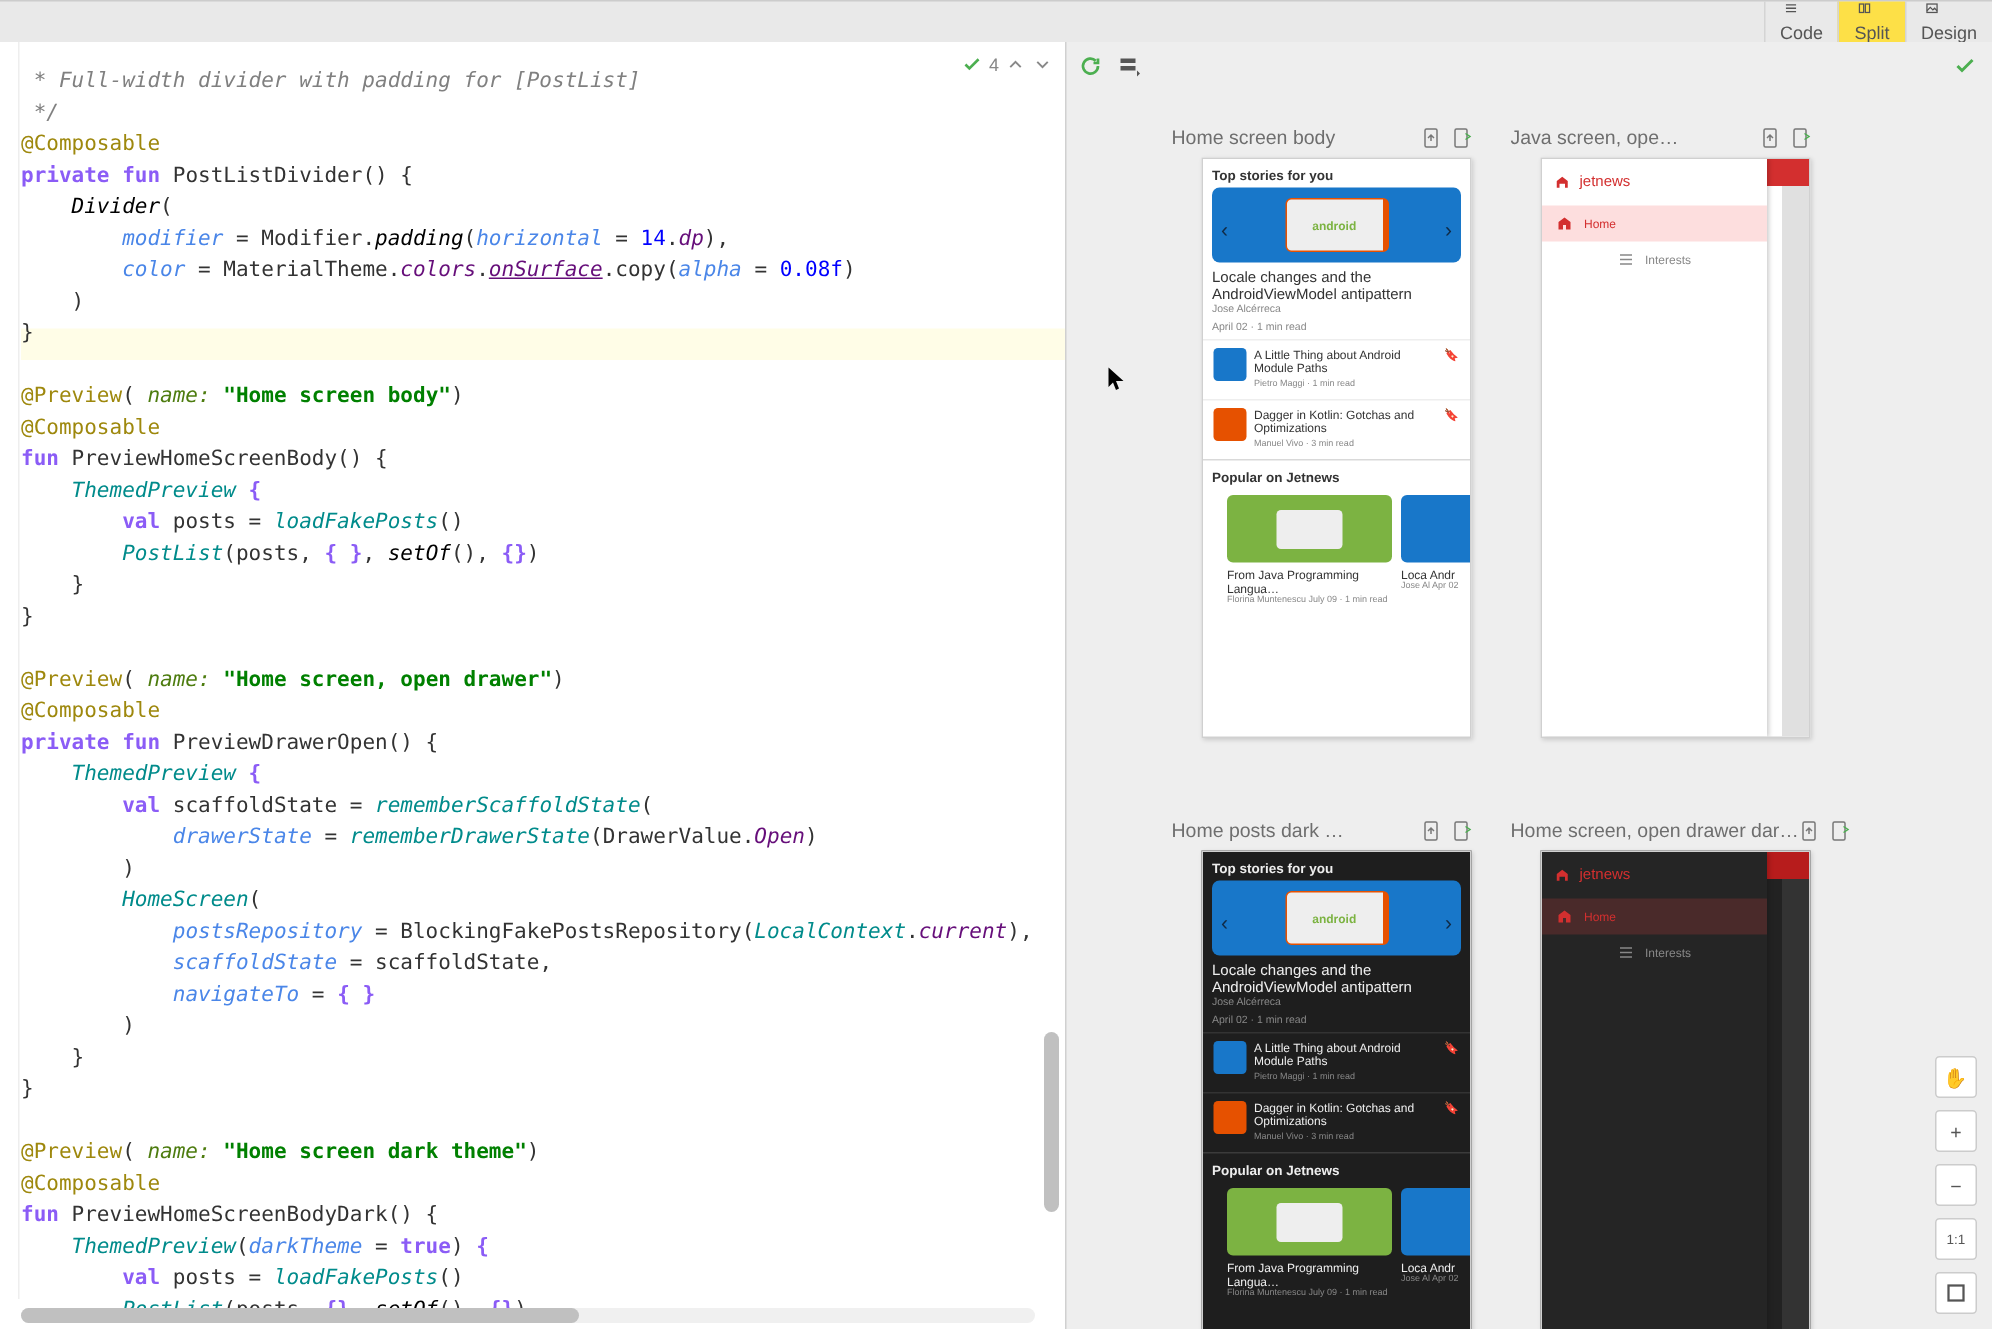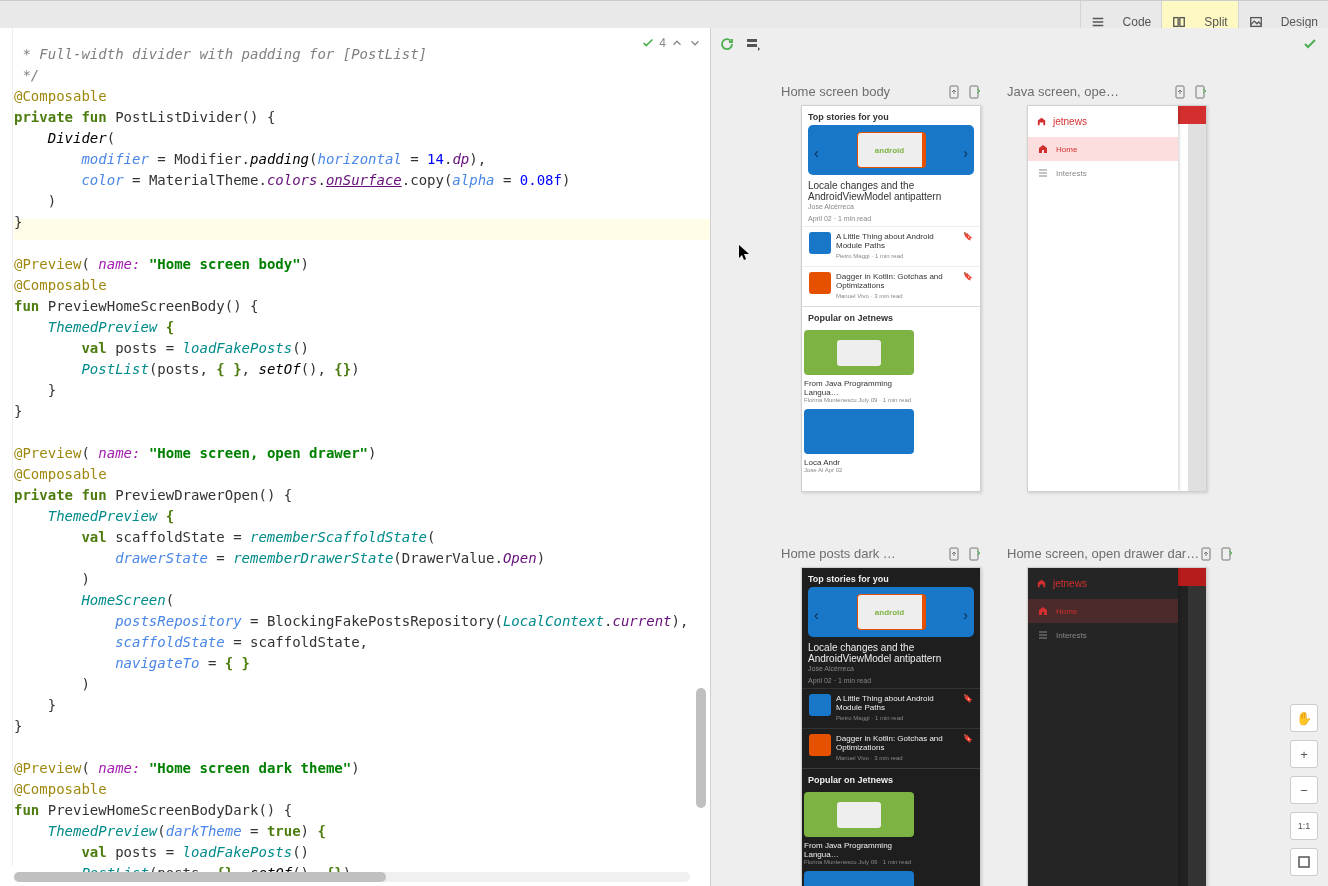--- a/index.html
+++ b/index.html
@@ -1,31 +1,31 @@
 <!DOCTYPE html>
 <html><head>
 <meta charset="utf-8">
 <style>
   html,body{margin:0;padding:0;width:1328px;height:886px;overflow:hidden;font-family:Menlo,Consolas,monospace;font-size:13px;background:#f0f0f0;color:#333;}
   .sans{font-family:-apple-system,Helvetica,Arial,sans-serif;}
   
   .viewbar{position:absolute;top:0;left:0;right:0;height:28px;background:#e9e9e9;border-top:1px solid #ccc;border-bottom:1px solid #d4d4d4;display:flex;justify-content:flex-end;align-items:center;gap:0;}
-  .viewbar .vbtn{display:flex;align-items:flex-end;gap:18px;padding:0 10px;height:100%;font-size:12px;color:#555;cursor:pointer;border-left:1px solid #d4d4d4;}
-  .viewbar .vbtn.active{background:#fef9c3;}
+  .viewbar .vbtn{display:flex;align-items:flex-start;gap:5px;padding:0 10px;height:100%;font-size:12px;color:#555;cursor:pointer;border-left:1px solid #d4d4d4;flex-direction:column;}
+  .viewbar .vbtn.active{background:#fde047;}
   .viewbar .vbtn svg{width:14px;height:14px;}
   
   .editor{position:absolute;top:28px;left:0;width:710px;bottom:0;background:#fff;overflow:hidden;}
   .editor-topright{position:absolute;top:8px;right:8px;display:flex;align-items:center;gap:4px;}
   .editor-topright svg{width:14px;height:14px;}
   .gutter{position:absolute;top:0;left:0;width:12px;bottom:20px;background:#fff;border-right:1px solid #eee;}
   .code{position:absolute;top:2px;left:14px;right:0;bottom:20px;white-space:pre;line-height:21px;font-size:14px;}
   .hl-line{position:absolute;left:14px;right:0;height:21px;background:#fffde7;}
-  .kw{color:#4d7c0f;font-weight:bold;}
+  .kw{color:#8b5cf6;font-weight:bold;}
   .ann{color:#9e880d;}
-  .nm{color:#a21caf;font-style:italic;}
+  .nm{color:#4d7c0f;font-style:italic;}
   .str{color:#008000;font-weight:bold;}
   .cal{color:#000;font-style:italic;}
   .fld{color:#660e7a;font-style:italic;}
   .num{color:#0000ff;}
   .com{color:#808080;font-style:italic;}
   .und{text-decoration:underline;}
   .par{color:#4a86e8;font-style:italic;}
   .fn{color:#008b8b;font-style:italic;}
   .hscroll{position:absolute;left:14px;right:20px;bottom:4px;height:10px;background:#f0f0f0;border-radius:5px;}
   .hscroll .thumb{position:absolute;left:0;top:0;height:10px;width:55%;background:#c0c0c0;border-radius:5px;}
@@ -50,36 +50,36 @@
   .hero .arrow.l{left:6px;} .hero .arrow.r{right:6px;}
   .post-t{padding:5px 6px 0;font-size:10px;line-height:11px;font-weight:500;}
   .meta{padding:1px 6px 4px;font-size:7px;color:#888;}
   .row{display:flex;align-items:flex-start;padding:5px 7px;gap:5px;border-top:1px solid #eee;}
   .phone.dark .row{border-top-color:#333;}
   .row .thumb{width:22px;height:22px;background:#1877c9;border-radius:3px;flex-shrink:0;position:relative;}
   .row .thumb.orange{background:#e65100;}
   .row .txt{flex:1;font-size:8px;line-height:9px;}
   .row .txt .m{font-size:6px;color:#888;margin-top:2px;}
   .row .bm{width:10px;text-align:center;color:#888;}
-  .hcards{display:flex;gap:6px;padding:4px 2px;overflow:hidden;flex-direction:column;}
+  .hcards{display:flex;gap:6px;padding:4px 16px;overflow:hidden;}
   .hcard{width:110px;flex-shrink:0;}
   .hcard .img{height:45px;background:#7cb342;border-radius:4px;position:relative;display:flex;align-items:center;justify-content:center;}
   .hcard .img.blue{background:#1877c9;}
   .hcard .img .dev2{width:44px;height:26px;background:#eee;border-radius:3px;}
   .hcard .t{font-size:8px;line-height:9px;margin-top:4px;font-weight:500;}
   .hcard .m{font-size:6px;color:#888;}
   
   .drawer{position:absolute;top:0;left:0;width:150px;height:100%;background:#fff;box-shadow:1px 0 3px rgba(0,0,0,.2);}
   .phone.dark .drawer{background:#252525;}
   .drawer .brand{padding:10px 8px;font-size:10px;color:#d32f2f;display:flex;align-items:center;gap:6px;}
   .drawer .brand svg{width:11px;height:11px;}
   .drawer .item{padding:7px 10px;font-size:8px;color:#d32f2f;display:flex;align-items:center;gap:8px;}
   .drawer .item.sel{background:#fddede;}
   .phone.dark .drawer .item.sel{background:#4a2a2a;}
-  .drawer .item.muted{color:#888;}
+  .drawer .item.muted{color:#888;justify-content:center;}
   .drawer .item svg{width:10px;height:10px;}
   .scrim{position:absolute;top:0;right:0;width:28px;height:100%;}
   .scrim.red{background:#d32f2f;height:18px;}
   .phone.dark .scrim.red{background:#b71c1c;}
   .phone.drawerph{background:#fff;}
   .phone.dark.drawerph{background:#222;}
   .drawerph .dscroll{position:absolute;right:0;top:18px;bottom:0;width:18px;background:#e0e0e0;}
   .phone.dark.drawerph .dscroll{background:#333;}
   
   .zoomctl{position:absolute;right:10px;bottom:10px;display:flex;flex-direction:column;gap:8px;}

